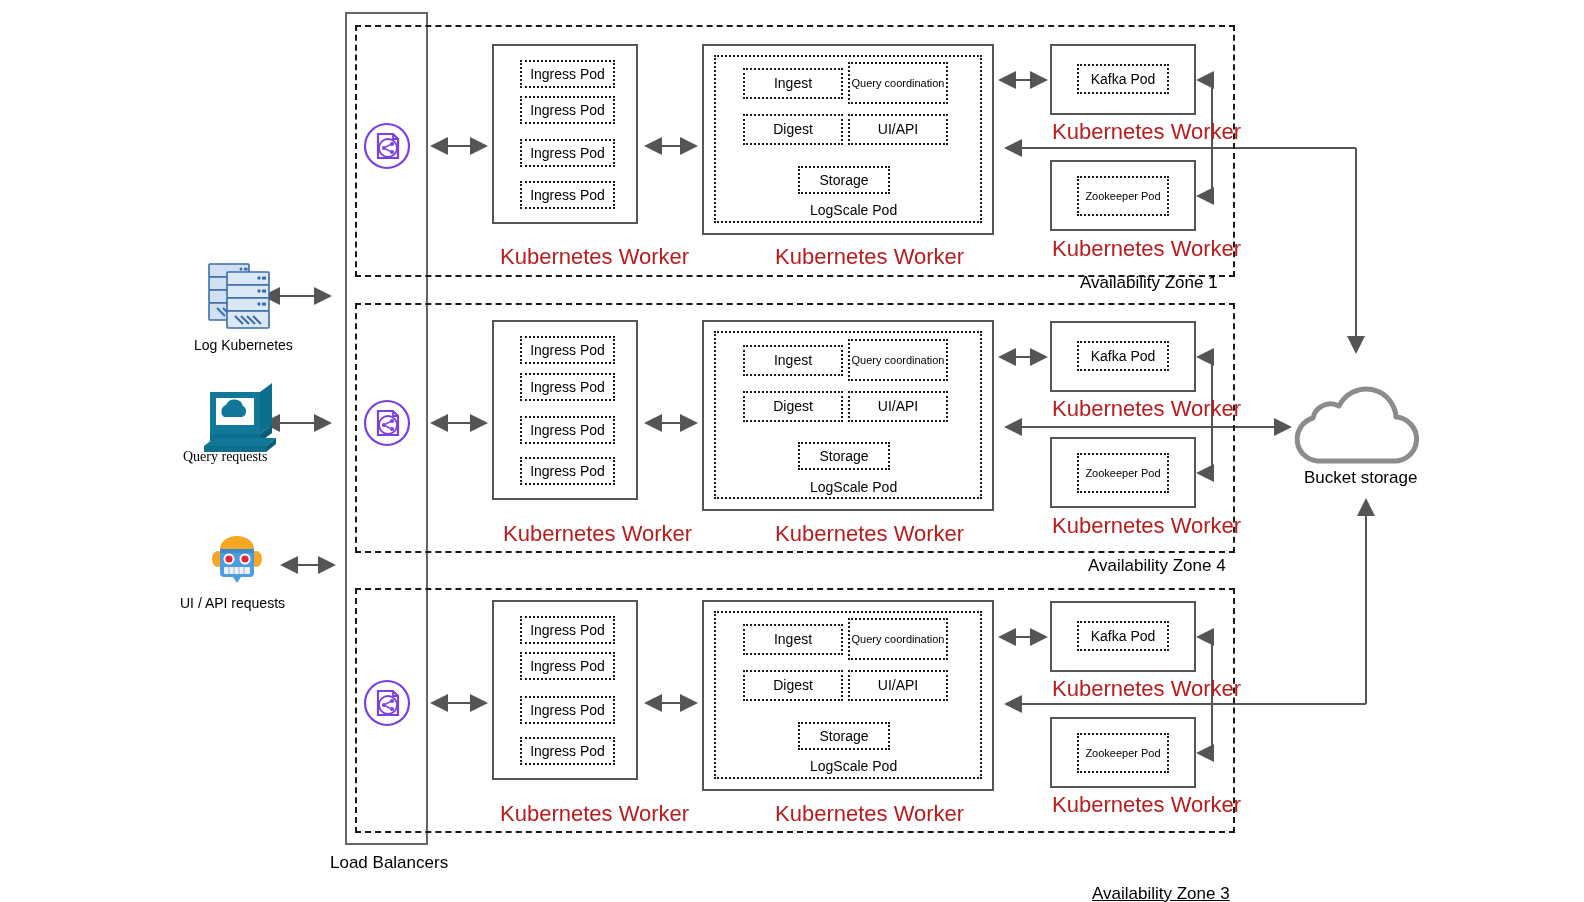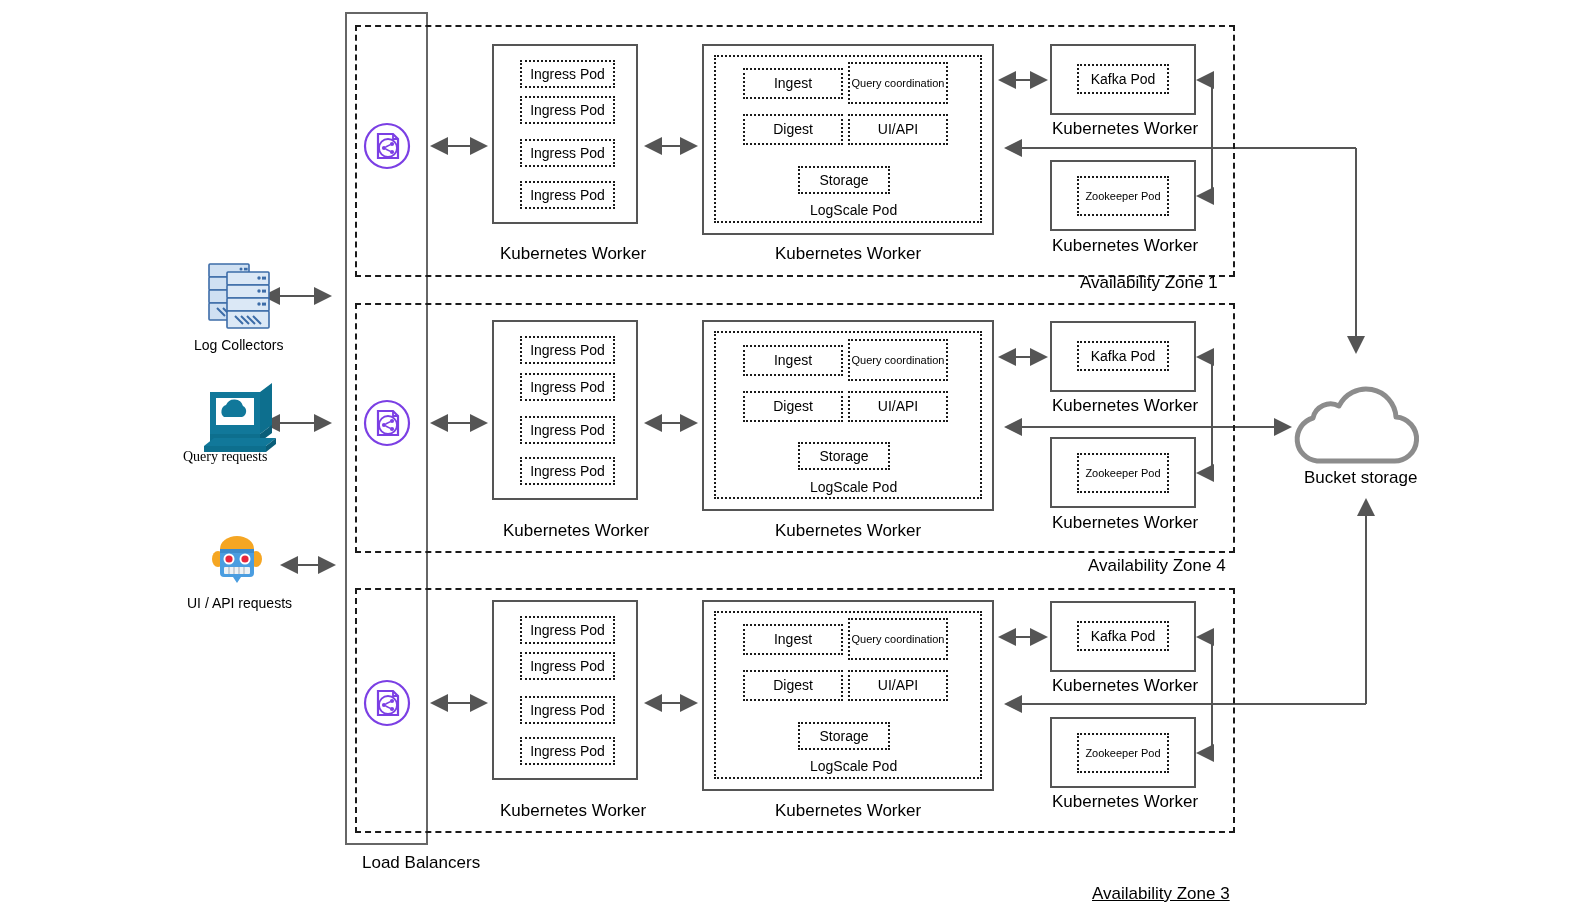--- a/index.html
+++ b/index.html
@@ -9,21 +9,21 @@
   .abs{position:absolute;box-sizing:border-box;}
 
   
   .lb-box{border:2px solid #666;background:transparent;}
   .az-box{border:2px dashed #1a1a1a;background:transparent;}
   .worker{border:2px solid #555;background:#fff;}
   .pod-dotted{border:2.5px dotted #1a1a1a;background:#fff;
         display:flex;align-items:center;justify-content:center;text-align:center;}
 
   .lbl{position:absolute;white-space:nowrap;}
-  .lbl-worker{font-size:17px;color:#000000;text-align:center;}
+  .lbl-worker{font-size:22px;color:#b91c1c;text-align:center;}
   .lbl-az{font-size:17px;color:#000;}
   .lbl-icon{font-size:14px;color:#000;text-align:center;}
   .lbl-bucket{font-size:17px;color:#000;}
   .lbl-lb{font-size:17px;color:#000;}
   .t13{font-size:11px;line-height:1.15;}
   .t14{font-size:14px;line-height:1.15;}
 
   svg.ov{position:absolute;left:0;top:0;width:1584px;height:902px;pointer-events:none;}
   .ic{position:absolute;}
 </style>
@@ -88,21 +88,21 @@
     </g>
 
     <g stroke="#555" stroke-width="2" fill="none">
       <path d="M1366,704 L1366,500" marker-end="url(#ah)"></path>
       <line x1="1366" y1="704" x2="1012" y2="704"></line>
       <line x1="1020" y1="704" x2="1006" y2="704" marker-end="url(#ah)"></line>
     </g>
   </svg>
 
   <div class="abs lb-box" style="left:345px;top:12px;width:83px;height:833px;"></div>
-  <div class="lbl lbl-lb" style="left:330px;top:853px;margin-left:32px;">Load Balancers</div>
+  <div class="lbl lbl-lb" style="left:330px;top:853px;">Load Balancers</div>
 
   <div class="abs az-box" style="left:355px;top:25px;width:880px;height:252px;"></div>
   <div class="lbl lbl-az" style="left:1080px;top:273px;">Availability Zone 1</div>
 
   <div class="ic" style="left:362px;top:121px;">
     <svg width="50" height="50" viewBox="0 0 50 50">
       <circle cx="25" cy="25" r="22" fill="none" stroke="#7B3FE4" stroke-width="2.2"></circle>
       <path d="M16,13 H31 L36,18 V37 H16 Z" fill="none" stroke="#7B3FE4" stroke-width="2.2"></path>
       <path d="M31,13 V18 H36" fill="none" stroke="#7B3FE4" stroke-width="1.8"></path>
       <circle cx="26" cy="27" r="9" fill="none" stroke="#7B3FE4" stroke-width="1.8"></circle>
@@ -245,21 +245,21 @@
         <circle cx="56" cy="46" r="1.7"></circle>
           <rect x="59" y="44.6" width="4" height="3"></rect>
         <circle cx="38" cy="11" r="1.5"></circle>
           <rect x="41" y="9.8" width="3.6" height="2.6"></rect>
       </g>
       <g stroke="#3c6ca8" stroke-width="2" fill="none">
         <path d="M32,58 L40,66 M38,58 L46,66 M44,58 L52,66 M50,58 L58,66"></path>
       </g>
     </svg>
   </div>
-  <div class="lbl lbl-icon" style="left:194px;top:337px;">Log Collectors</div>
+  <div class="lbl lbl-icon" style="left:194px;top:337px;">Log Kubernetes</div>
 
   <div class="ic" style="left:198px;top:378px;">
     <svg width="84" height="84" viewBox="0 0 84 84">
       <path d="M12,14 L62,14 L74,5 L74,47 L62,56 Z" fill="#0d6f8e"></path>
       <path d="M12,14 L62,14 L62,56 L12,56 Z" fill="#11789a"></path>
       <rect x="18" y="20" width="38" height="27" fill="#ffffff"></rect>
       <path d="M26,39 a7,7 0 0 1 2,-12 a9,9 0 0 1 17,1 a6,6 0 0 1 -1,11 z" fill="#11789a"></path>
       <path d="M12,56 L62,56 L62,64 L12,64 Z" fill="#0d6f8e"></path>
       <path d="M62,56 L74,47 L74,55 L62,64 Z" fill="#0a5e79"></path>
       <path d="M6,68 L68,68 L78,60 L16,60 Z" fill="#11789a"></path>
@@ -279,21 +279,21 @@
       <circle cx="23" cy="30" r="5.5" fill="#ffffff"></circle>
       <circle cx="39" cy="30" r="5.5" fill="#ffffff"></circle>
       <circle cx="23" cy="30" r="3.6" fill="#e8253a"></circle>
       <circle cx="39" cy="30" r="3.6" fill="#e8253a"></circle>
       <rect x="18" y="38" width="26" height="7" rx="1" fill="#eef2f5"></rect>
       <g stroke="#b9c3cc" stroke-width="1.4">
         <path d="M23,38 v7 M28,38 v7 M33,38 v7 M38,38 v7"></path>
       </g>
     </svg>
   </div>
-  <div class="lbl lbl-icon" style="left:187px;top:595px;text-align:right;">UI / API requests</div>
+  <div class="lbl lbl-icon" style="left:180px;top:595px;text-align:right;">UI / API requests</div>
 
   <div class="ic" style="left:1283px;top:383px;">
     <svg width="152" height="90" viewBox="0 0 152 90">
       <path d="M34,78 a22,22 0 0 1 -4,-43 a18,18 0 0 1 26,-12 a30,30 0 0 1 57,11 a22,22 0 0 1 -3,44 z" fill="#ffffff" stroke="#8c8c8c" stroke-width="5" stroke-linejoin="round"></path>
     </svg>
   </div>
   <div class="lbl lbl-bucket" style="left:1304px;top:468px;text-align:right;">Bucket storage</div>
 
 </div>
 

